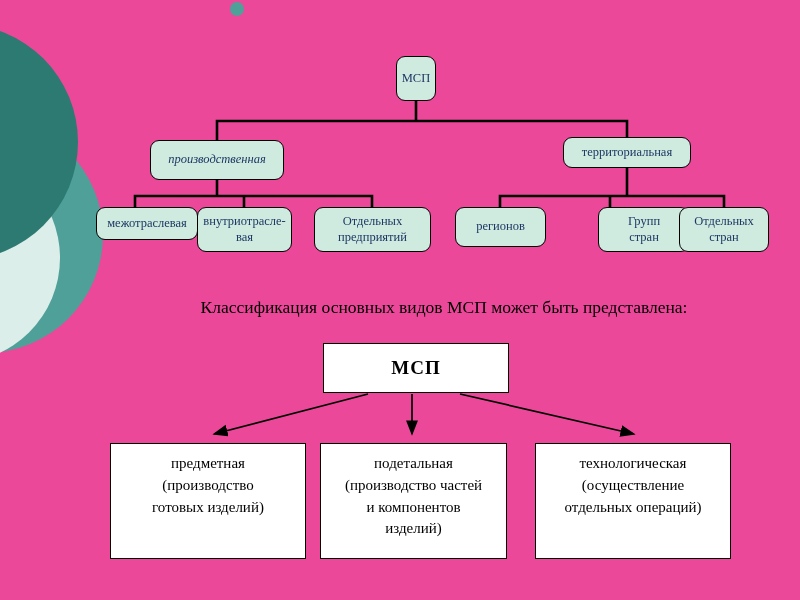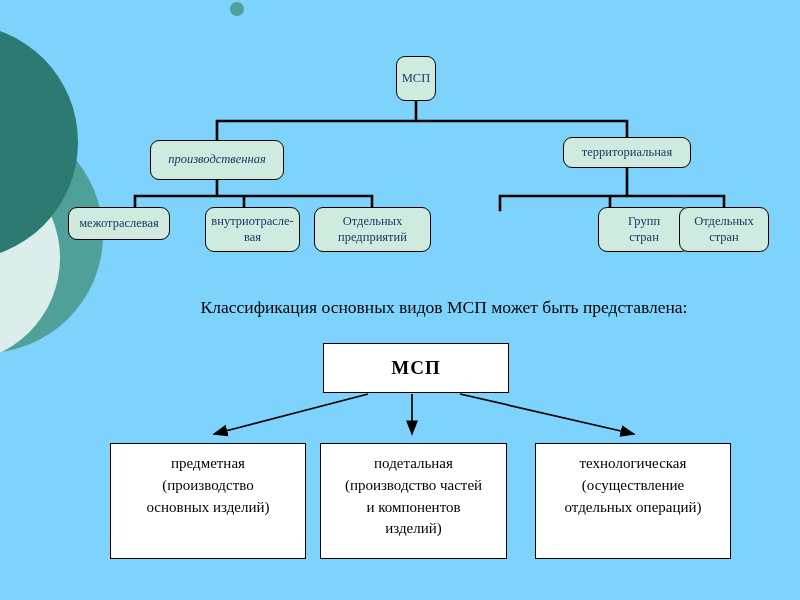--- a/index.html
+++ b/index.html
@@ -1,17 +1,17 @@
 <!DOCTYPE html>
 <html><head>
 <meta charset="utf-8">
 <style>
   html,body{margin:0;padding:0;background:#fff;}
   #slide{
-    position:relative;width:800px;height:600px;background:#7dd3fc;
+    position:relative;width:800px;height:600px;background:#ec4899;
     overflow:hidden;font-family:"Liberation Serif",serif;
   }
   .circle{position:absolute;border-radius:50%;}
   .decor-dark{left:-158px;top:24px;width:236px;height:236px;background:#2d7a72;z-index:3;}
   .decor-mid{left:-133px;top:117px;width:236px;height:236px;background:#4fa099;z-index:1;}
   .decor-pale{left:-150px;top:153px;width:210px;height:210px;background:#dceeea;z-index:2;}
   .decor-dot{left:230px;top:2px;width:14px;height:14px;background:#4fa099;z-index:3;}
   svg.overlay{position:absolute;left:0;top:0;z-index:4;pointer-events:none;}
   .mintbox{
     position:absolute;z-index:5;box-sizing:border-box;
@@ -29,22 +29,22 @@
   .rootbox{align-items:center;font-weight:bold;font-size:19px;letter-spacing:1px;}
   .leafbox{align-items:flex-start;padding-top:9px;font-size:15px;line-height:1.45;}
   .caption{
     position:absolute;left:0;top:297px;width:800px;z-index:5;
     text-align:center;font-size:17.5px;color:#000;margin-left:44px;
   }
   
   .n-root{left:396px;top:56px;width:40px;height:45px;}
   .n-prod{left:150px;top:140px;width:134px;height:40px;font-style:italic;}
   .n-terr{left:563px;top:137px;width:128px;height:31px;text-align:center;}
-  .n-m1{left:68px;top:207px;width:102px;height:33px;}
-  .n-m2{left:197px;top:207px;width:95px;height:45px;margin-left:8px;}
+  .n-m1{left:96px;top:207px;width:102px;height:33px;}
+  .n-m2{left:197px;top:207px;width:95px;height:45px;}
   .n-m3{left:314px;top:207px;width:117px;height:45px;}
   .n-r1{left:455px;top:207px;width:91px;height:40px;}
   .n-r2{left:564px;top:207px;width:92px;height:45px;margin-left:34px;}
   .n-r3{left:679px;top:207px;width:90px;height:45px;}
   
   .n-broot{left:323px;top:343px;width:186px;height:50px;}
   .n-b1{left:110px;top:443px;width:196px;height:116px;}
   .n-b2{left:320px;top:443px;width:187px;height:116px;}
   .n-b3{left:535px;top:443px;width:196px;height:116px;}
 </style>
@@ -75,31 +75,32 @@
   </svg>
 
   <div class="mintbox n-root">МСП</div>
   <div class="mintbox n-prod">производственная</div>
   <div class="mintbox n-terr">территориальная</div>
   <div class="mintbox n-m1">межотраслевая</div>
   <div class="mintbox n-m2">внутриотрасле-
 вая</div>
   <div class="mintbox n-m3">Отдельных
 предприятий</div>
+  <div class="mintbox n-r1">регионов</div>
   <div class="mintbox n-r2">Групп
 стран</div>
   <div class="mintbox n-r3">Отдельных
 стран</div>
 
   <div class="caption">Классификация основных видов МСП может быть представлена:</div>
 
   <div class="whitebox rootbox n-broot">МСП</div>
   <div class="whitebox leafbox n-b1">предметная
 (производство
-основных изделий)</div>
+готовых изделий)</div>
   <div class="whitebox leafbox n-b3">технологическая
 (осуществление
 отдельных операций)</div>
   <div class="whitebox leafbox n-b2">подетальная
 (производство частей
 и компонентов
 изделий)</div>
 
 </div>
 

